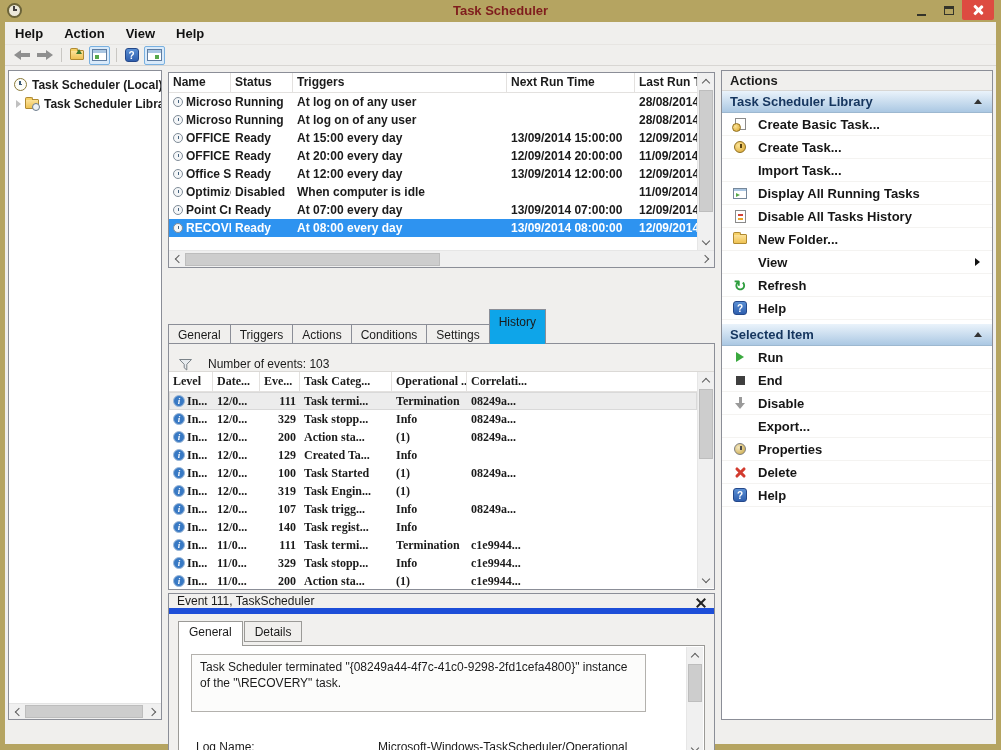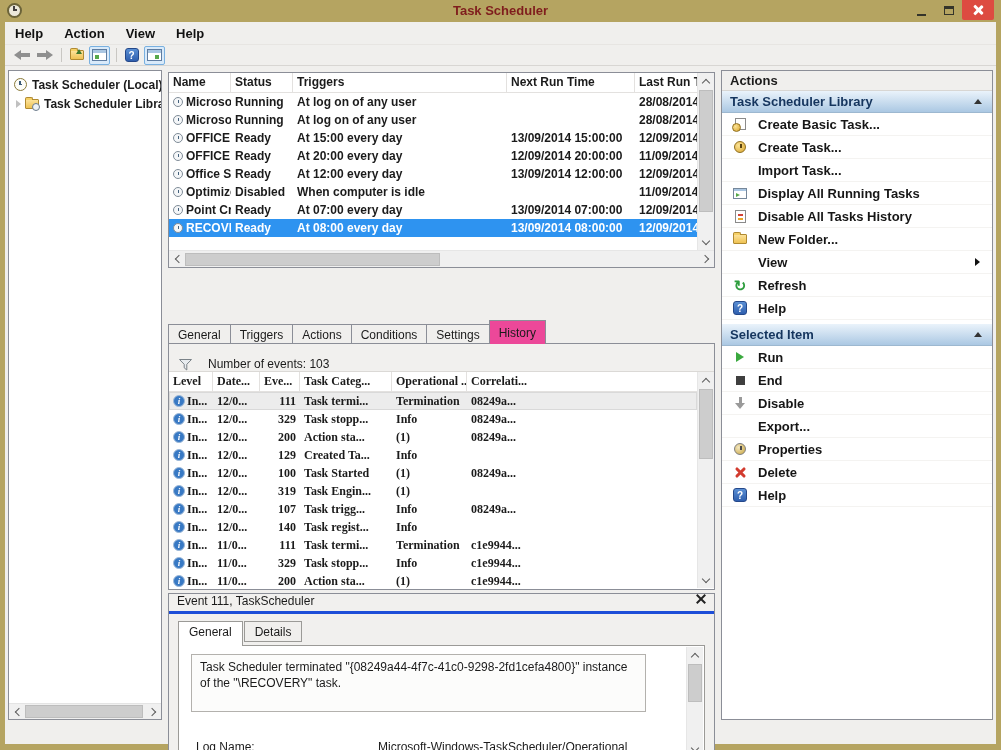--- a/index.html
+++ b/index.html
@@ -81,40 +81,40 @@
   .tc{padding:0 4px;overflow:hidden;white-space:nowrap;flex:none;display:flex;align-items:center;}
   .c-name{width:62px;} .c-status{width:62px;} .c-trig{width:214px;} .c-next{width:128px;} .c-last{width:62px;flex:1;}
   .row-clock{width:10px;height:10px;border-radius:50%;background:#f4f6f8;border:1px solid #7f8c98;position:relative;display:inline-block;flex:none;margin-right:3px;}
   .row-clock::before{content:"";position:absolute;left:3.5px;top:1.5px;width:1px;height:3px;background:#44617c;}
   .trow.sel{background:#2e93f0;color:#fff;}
   .tasklist .vs{bottom:17px;}
 
   
   .tabstrip{position:absolute;left:163px;top:254px;display:flex;align-items:flex-end;height:23px;z-index:3;}
   .tab{padding:3px 9px 3px;border:1px solid #8b8e97;background:#f0efed;margin-right:-1px;font-size:12px;height:20px;}
-  .tab.active{background:#ec4899;height:24px;border-bottom:none;padding-top:5px;z-index:4;}
+  .tab.active{background:#0ea5e9;height:35px;border-bottom:none;padding-top:5px;z-index:4;}
 
   
   .history{left:163px;top:276px;width:547px;height:247px;background:#f1f0ee;}
   .filter-row{height:28px;display:flex;align-items:flex-end;border-bottom:1px solid #dbd9d6;padding-left:10px;}
   .filter-label{margin-left:16px;font-size:12px;}
   .htable{position:absolute;left:0;right:0;top:28px;bottom:0;background:#fff;overflow:hidden;font-family:Liberation Serif, serif;}
   .h-header{display:flex;height:20px;font-weight:bold;border-bottom:1px solid #e3e1df;width:528px;}
   .hrows{height:197px;overflow:hidden;}
   .hrow{display:flex;align-items:center;height:18px;width:528px;font-weight:bold;}
   .hrow.sel{background:#ececec;box-shadow:inset 0 0 0 1px #d9d9d9;}
   .h-level{width:44px;} .h-date{width:47px;} .h-eve{width:40px;justify-content:flex-end;} .h-cat{width:92px;} .h-op{width:75px;} .h-corr{flex:1;width:60px;}
   .info-ic{width:12px;height:12px;border-radius:50%;background:#3879c4;border:1px solid #9cb8d8;color:#fff;display:inline-flex;align-items:center;justify-content:center;flex:none;margin-right:2px;font:italic bold 9px "Liberation Serif",serif;}
   .info-ic::before{content:"i";}
   .history .vs{top:28px;bottom:1px;right:0;}
   .ic-funnel{width:13px;height:12px;flex:none;}
 
   
   .eventbox{left:163px;top:526px;width:547px;height:171px;background:#f1f0ee;}
-  .ev-title{height:20px;display:flex;align-items:flex-start;padding:0 8px;border-bottom:3px solid #1d4ed8;}
+  .ev-title{height:20px;display:flex;align-items:flex-end;padding:0 8px;border-bottom:6px solid #1d4ed8;}
   .ev-close{margin-left:auto;position:relative;width:10px;height:10px;}
   .ev-close::before,.ev-close::after{content:"";position:absolute;left:4px;top:-1px;width:2px;height:12px;background:#222;}
   .ev-close::before{transform:rotate(45deg);} .ev-close::after{transform:rotate(-45deg);}
   .etabs{position:absolute;left:9px;top:27px;display:flex;z-index:3;}
   .etab{padding:3px 10px;border:1px solid #9b9a97;background:#f0efed;margin-right:1px;height:21px;}
   .etab.active{background:#fff;border-bottom:none;height:25px;z-index:4;}
   .ev-content{position:absolute;left:9px;right:9px;top:51px;bottom:4px;background:#fff;border:1px solid #9b9a97;}
   .ev-textbox{position:absolute;left:12px;top:8px;width:455px;height:58px;border:1px solid #b3b1ad;background:#fcfcfb;padding:4px 8px;font-size:12px;line-height:1.35;overflow:hidden;}
   .ev-logrow{position:absolute;left:17px;bottom:4px;white-space:nowrap;font-size:12px;}
   .ev-logval{position:absolute;left:182px;}

